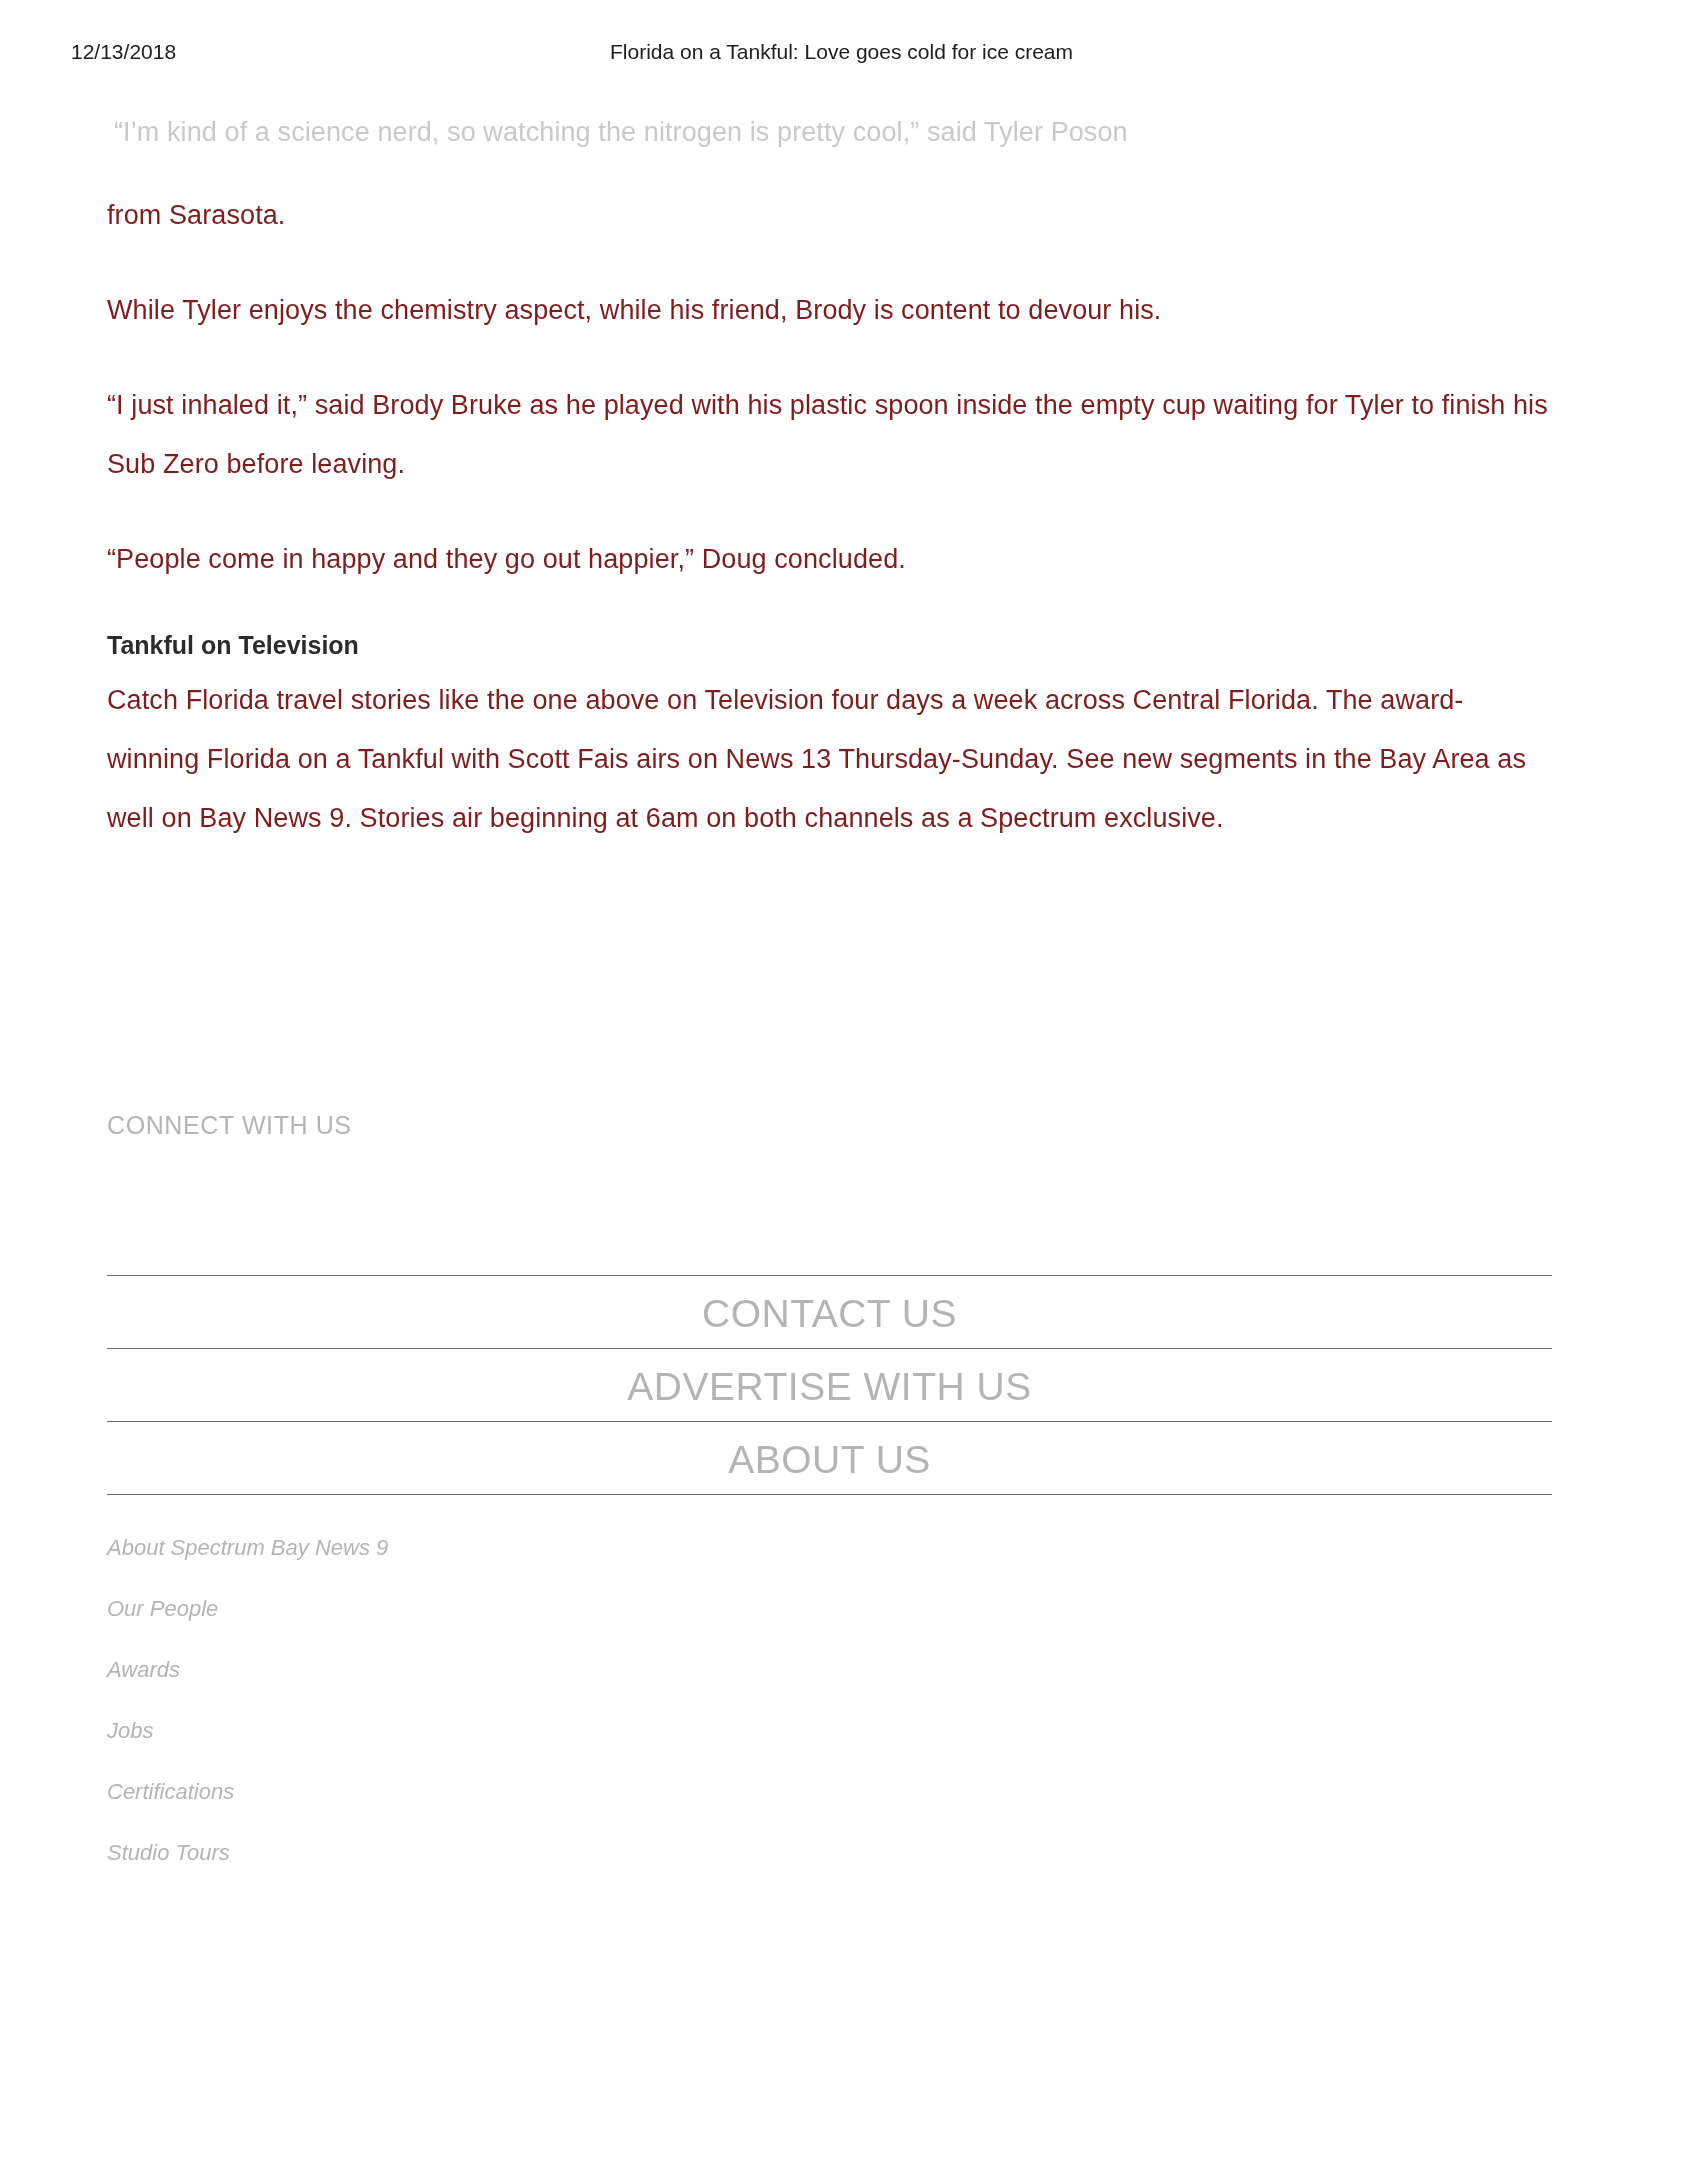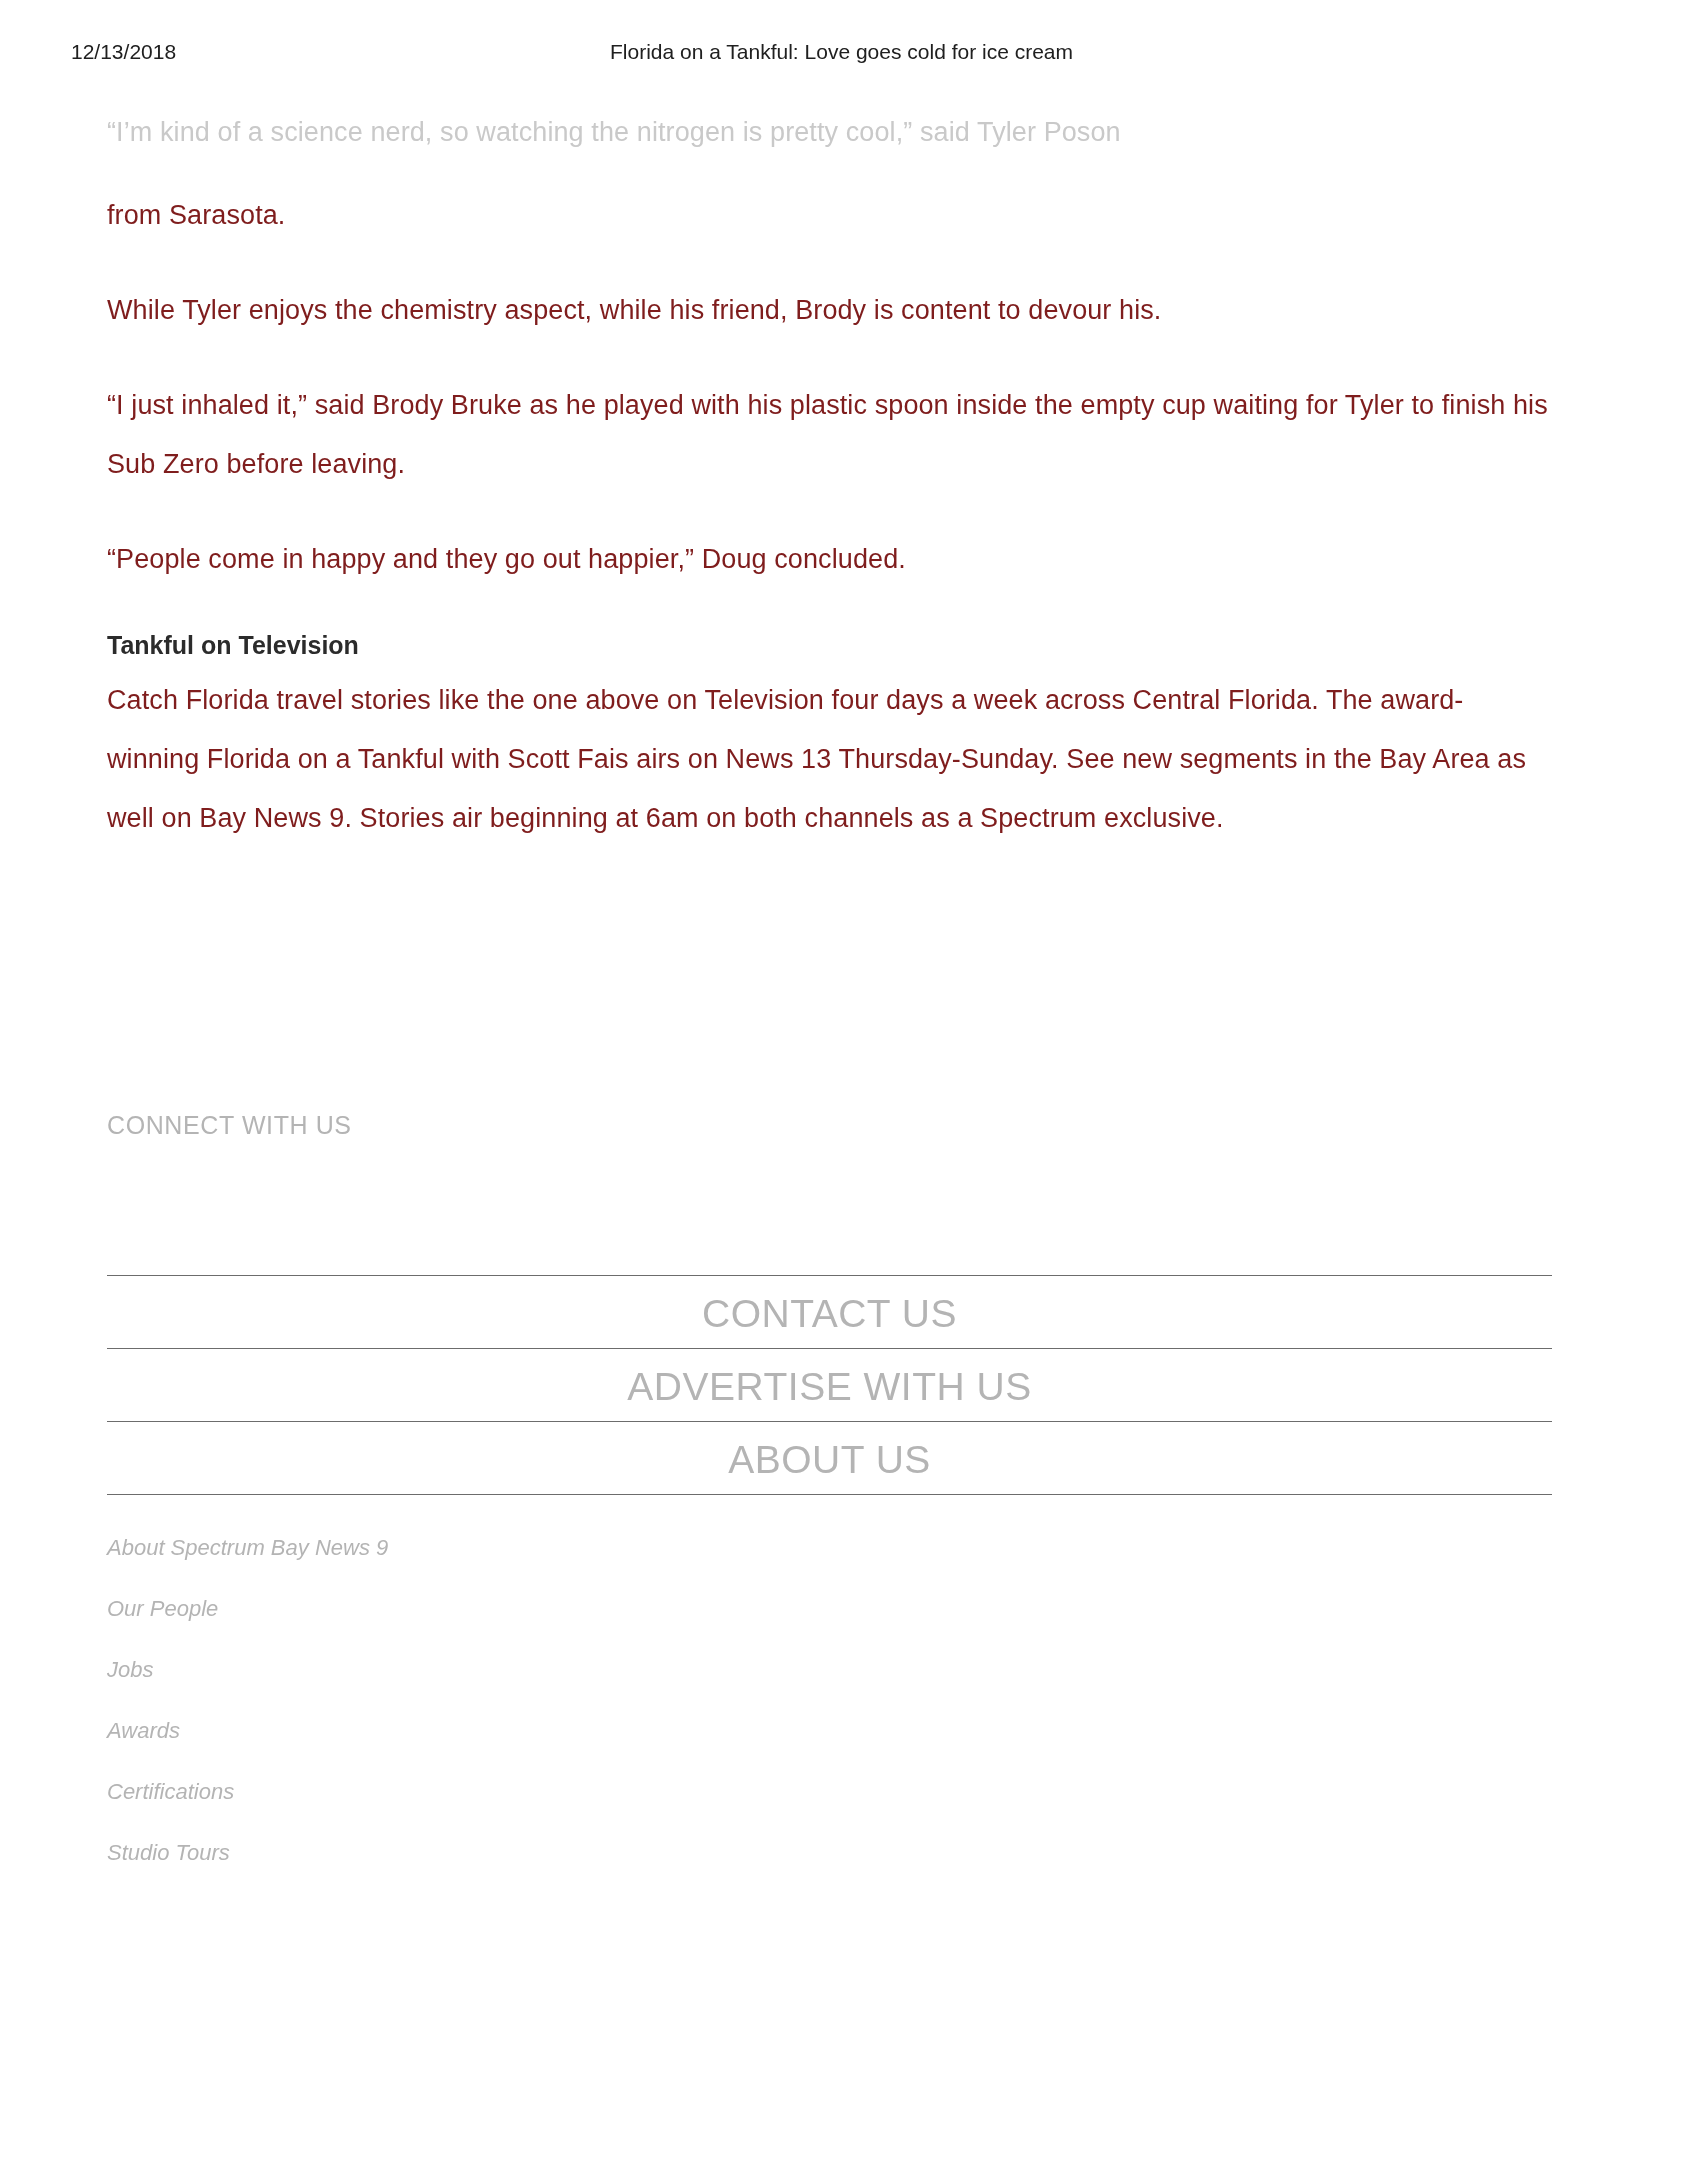--- a/index.html
+++ b/index.html
@@ -78,20 +78,21 @@
     font-size: 27px;
     line-height: 59px;
     color: #7f1d1d;
     margin: 0 0 36px 0;
     font-weight: 400;
     letter-spacing: 0.1px;
   }
 
   p.body-text.faded {
     color: #c9c9c9;
+    margin-left: 7px;
   }
 
   .clipped-quote {
     position: relative;
     height: 83px;
     overflow: hidden;
     margin-bottom: 0;
   }
 
   h3.sub-head {
@@ -189,22 +190,22 @@
       <div class="fs-title">ADVERTISE WITH US</div>
     </div>
 
     <div class="footer-section last">
       <div class="fs-title">ABOUT US</div>
     </div>
 
     <div class="sub-links">
       <span class="sub-link">About Spectrum Bay News 9</span>
       <span class="sub-link">Our People</span>
+      <span class="sub-link">Awards</span>
       <span class="sub-link">Jobs</span>
-      <span class="sub-link">Awards</span>
       <span class="sub-link">Certifications</span>
       <span class="sub-link">Studio Tours</span>
     </div>
 
   </div>
 
 
 </div>
 
 

